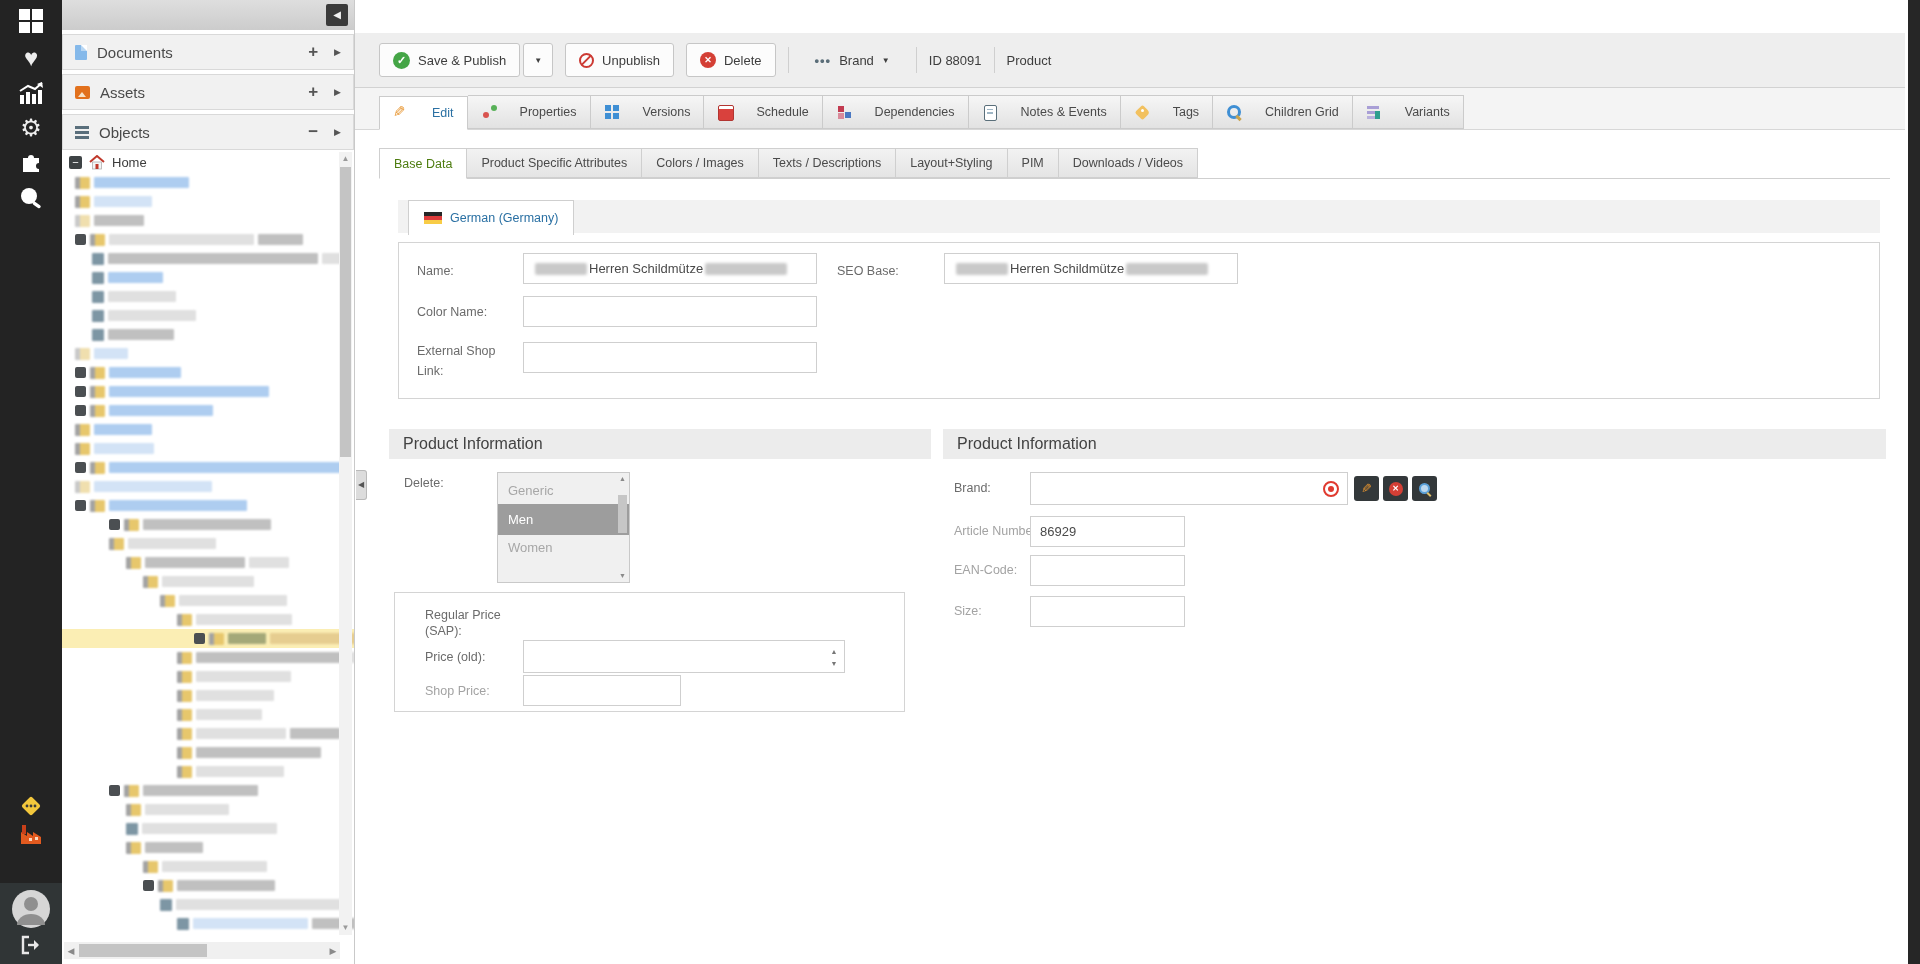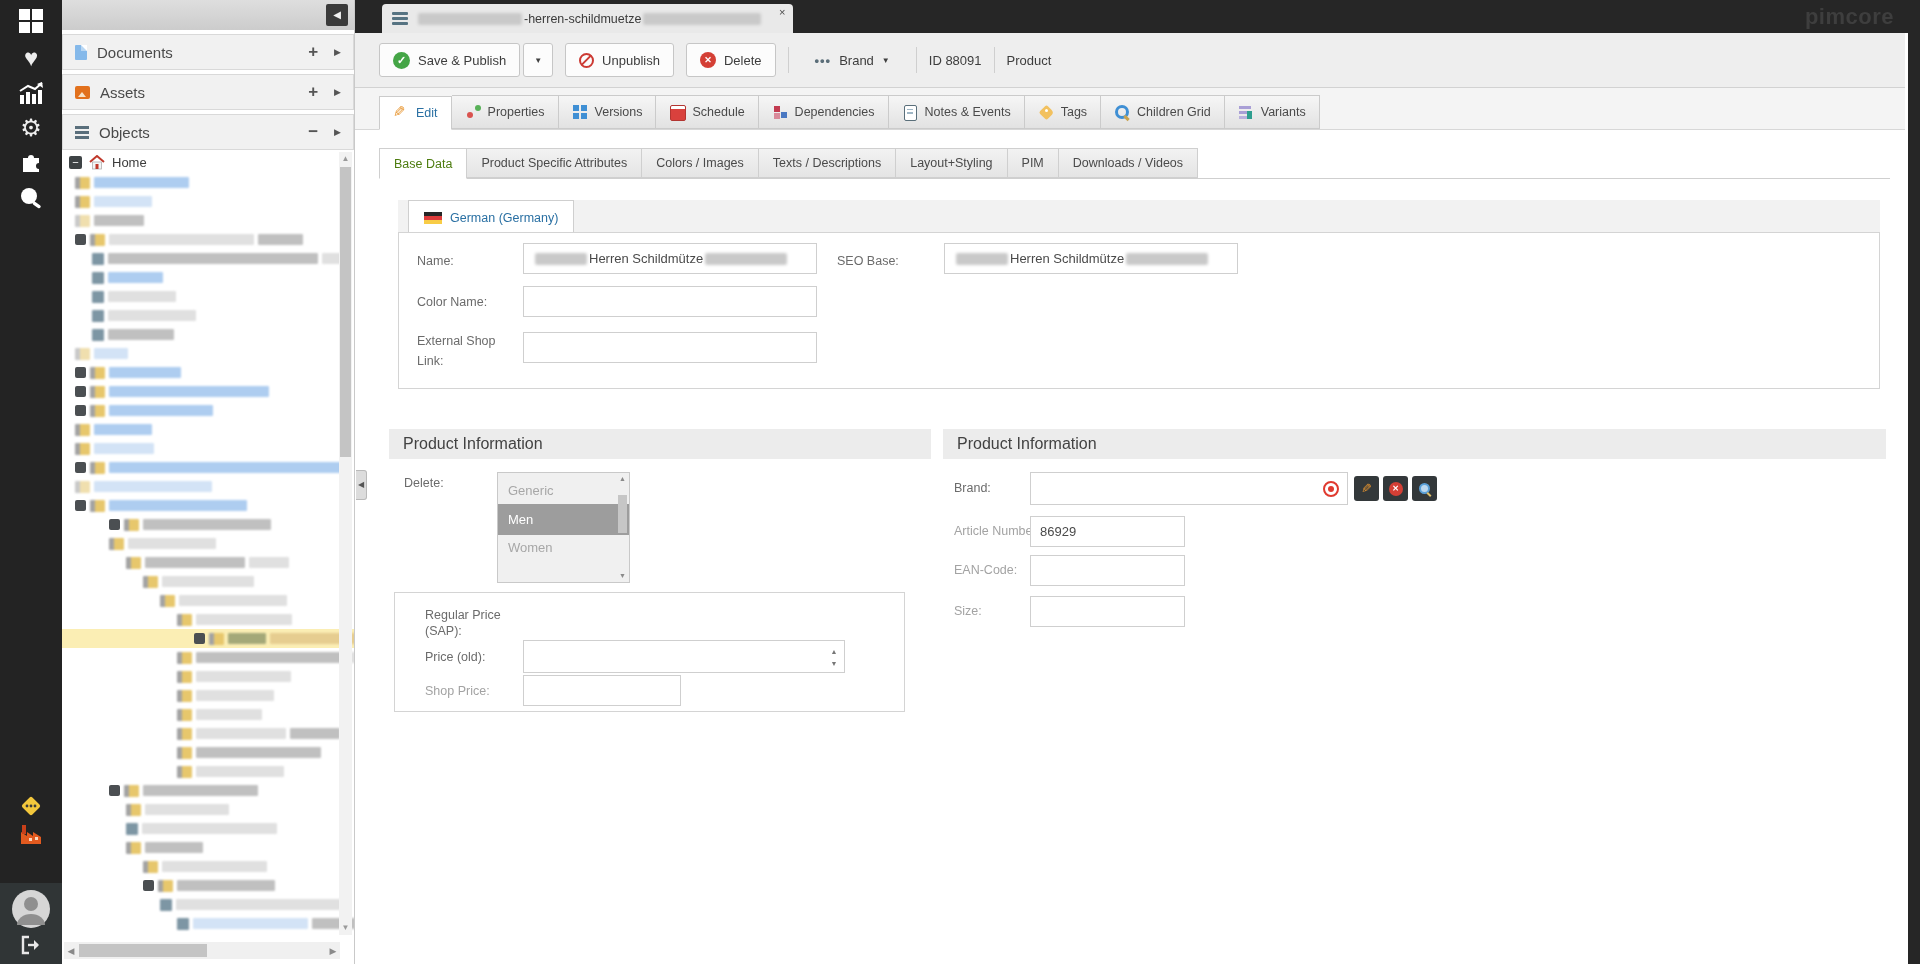--- a/index.html
+++ b/index.html
@@ -91,21 +91,21 @@
   .ic-unpublish::after { content:""; position:absolute; left:-1px; top:4.5px; width:13px; height:2px;
                          background:#cc3a33; transform:rotate(-45deg); }
   .ic-delete { width:16px; height:16px; background:#d43f35; border-radius:50%; color:#fff; font-size:9px;
                line-height:16px; text-align:center; font-weight:bold; }
   .ic-more { color:#5b6e79; font-size:13px; font-weight:bold; letter-spacing:1px; }
   .tsep { width:1px; height:26px; background:#cfcfcf; }
   .tinfo { font-size:13px; color:#3d3d3d; }
 
   #tabstrip { position:absolute; left:0; top:88px; right:15px; height:42px; background:#f4f4f4;
               border-bottom:1px solid #d7d7d7; display:flex; align-items:flex-end; padding-left:24px; }
-  .tab { height:33px; display:flex; align-items:center; gap:7px; padding:16px 13px; font-size:12.5px;
+  .tab { height:33px; display:flex; align-items:center; gap:23px; padding:16px 13px; font-size:12.5px;
          color:#4a4a4a; background:linear-gradient(#f6f6f6,#e2e2e2); border:1px solid #cbcbcb;
          border-left:none; cursor:pointer; }
   .tab:first-child { border-left:1px solid #cbcbcb; }
   .tab.active { background:#fff; color:#2a70a3; height:34px; margin-bottom:-1px; border-bottom:1px solid #fff; }
 
   
   .ticon { width:16px; height:16px; position:relative; display:inline-block; flex:none; }
   .ti-edit::before { content:"\270E"; position:absolute; left:0; top:-2px; font-size:15px; color:#e8952f; transform:scaleX(-1); }
   .ti-properties::before { content:""; position:absolute; left:2px; top:8px; width:6px; height:6px;
                            border-radius:50%; background:#d9534f; box-shadow:8px -7px 0 #58b158; }
@@ -138,21 +138,21 @@
   .subtab:first-child { border-left:1px solid #cfcfcf; }
   .subtab.active { background:#fff; color:#4d7c0f; height:31px; margin-bottom:-1px; border-bottom:1px solid #fff; }
 
   #lang-strip { position:absolute; left:43px; top:70px; width:1482px; height:33px; background:#f2f2f2; }
   #lang-tab { position:absolute; left:10px; top:0; height:33px; background:#fff; border:1px solid #cfcfcf;
               border-bottom:none; display:flex; align-items:center; gap:8px; padding:17px 15px; cursor:pointer; }
   #lang-tab span.lbl { font-size:12.5px; color:#2a70a3; }
   .flag-de { width:18px; height:12px; display:block;
              background:linear-gradient(#262626 0 4px, #dd3b3b 4px 8px, #f8cc46 8px); }
 
-  #name-box { position:absolute; left:43px; top:102px; width:1482px; height:157px; border:1px solid #d4d4d4; background:#fff;padding-left:10px; }
+  #name-box { position:absolute; left:43px; top:112px; width:1482px; height:157px; border:1px solid #d4d4d4; background:#fff;padding-left:10px; }
   .flabel { position:absolute; font-size:12.5px; color:#6b6b6b; }
   .flabel.gray { color:#a3a3a3; }
   .finput { position:absolute; height:31px; border:1px solid #cfcfcf; background:#fff; font-size:13px;
             color:#4a4a4a; display:flex; align-items:center; padding:0 9px; white-space:nowrap; overflow:hidden; }
 
   .sec-header { position:absolute; height:30px; background:#ececec; display:flex; align-items:center;
                 padding-left:14px; font-size:16px; color:#424242; }
 
   #gender-list { position:absolute; left:142px; top:342px; width:133px; height:111px; background:#f0f0f0;
                  border:1px solid #c9c9c9; padding-top:5px; }
@@ -476,36 +476,20 @@
   <div id="hscroll">
     <div class="arr">◀</div>
     <div id="hthumb"></div>
     <div class="arr" style="position:absolute; right:0">▶</div>
   </div>
 </div>
 
 <div id="splitter-handle">◀</div>
 
 <div id="main">
-  <div id="topstrip">
-    <div id="doc-tab">
-      <span class="hamburger">
-          <i></i>
-          <i></i>
-          <i></i>
-        </span>
-      <span id="doc-tab-title">
-        <span class="redact" style="width:104px"></span>
-          <span>-herren-schildmuetze</span>
-          <span class="redact" style="width:118px"></span>
-      </span>
-      <span id="doc-close">×</span>
-    </div>
-    <div id="logo">pimcore</div>
-  </div>
 
   <div id="toolbar">
     <div class="tbtn">
       <span class="ic-save">✓</span>
       <span>Save &amp; Publish</span>
     </div>
     <div class="tbtn caret-only">
       <span class="caret">▼</span>
     </div>
     <div class="tbtn">

